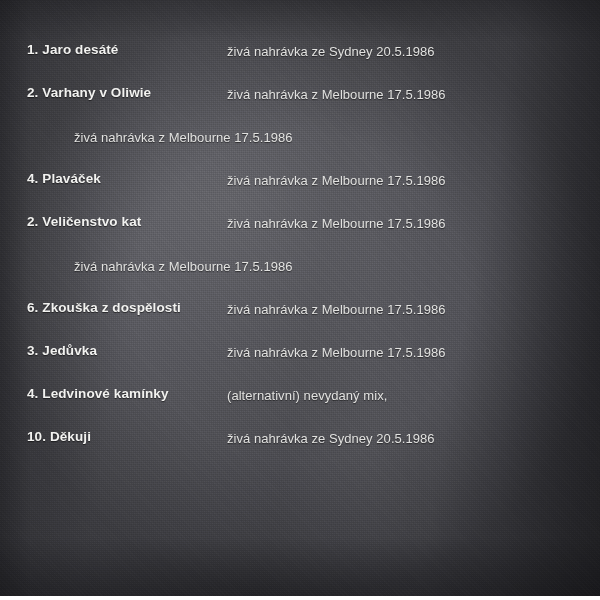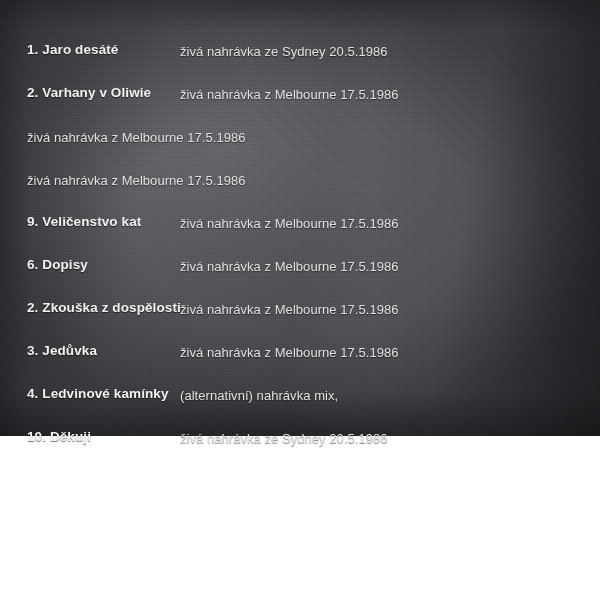--- a/index.html
+++ b/index.html
@@ -9,21 +9,21 @@
   body {
     width: 600px;
     height: 600px;
     overflow: hidden;
     font-family: "Liberation Sans", sans-serif;
   }
 
   #sleeve {
     position: relative;
     width: 600px;
-    height: 436px;
+    height: 596px;
     background-color: #4a4a4e;
     background-image:
       
       repeating-linear-gradient(0deg, rgba(255,255,255,0.035) 0px, rgba(255,255,255,0.035) 1px, rgba(0,0,0,0.05) 1px, rgba(0,0,0,0.05) 2px),
       repeating-linear-gradient(90deg, rgba(255,255,255,0.030) 0px, rgba(255,255,255,0.030) 1px, rgba(0,0,0,0.045) 1px, rgba(0,0,0,0.045) 2px),
       
       radial-gradient(120% 90% at 38% 34%, rgba(118,118,124,0.55) 0%, rgba(90,90,96,0.25) 42%, rgba(40,40,44,0.45) 100%),
       linear-gradient(100deg, #3f3f44 0%, #54545a 26%, #4b4b50 52%, #5a5a60 74%, #3c3c41 100%);
     background-blend-mode: overlay, overlay, normal, normal;
   }
@@ -83,20 +83,21 @@
     color: #e2e2e0;
     font-size: 13px;
     font-weight: normal;
     line-height: 20px;
     letter-spacing: 0.05px;
     text-shadow: 0 1px 1px rgba(0,0,0,0.5);
   }
   .track-note .note-line {
     display: block;
     white-space: nowrap;
+    margin-left: 47px;
   }
   .track-note .note-line + .note-line {
     margin-top: 8px;
   }
 </style>
 </head>
 <body>
 
 <div id="sleeve">
   <div id="tracklist">
@@ -115,57 +116,57 @@
       </div>
     </div>
 
     <div class="track-row">
       <div class="track-note">
         <span class="note-line">živá nahrávka z Melbourne 17.5.1986</span>
       </div>
     </div>
 
     <div class="track-row">
+      <div class="track-title">4. Plaváček</div>
       <div class="track-note">
         <span class="note-line">živá nahrávka z Melbourne 17.5.1986</span>
       </div>
     </div>
 
     <div class="track-row">
-      <div class="track-title">9. Veličenstvo kat</div>
+      <div class="track-title">2. Veličenstvo kat</div>
       <div class="track-note">
         <span class="note-line">živá nahrávka z Melbourne 17.5.1986</span>
       </div>
     </div>
 
     <div class="track-row">
-      <div class="track-title">6. Dopisy</div>
       <div class="track-note">
         <span class="note-line">živá nahrávka z Melbourne 17.5.1986</span>
       </div>
     </div>
 
     <div class="track-row">
-      <div class="track-title">2. Zkouška z dospělosti</div>
+      <div class="track-title">6. Zkouška z dospělosti</div>
       <div class="track-note">
         <span class="note-line">živá nahrávka z Melbourne 17.5.1986</span>
       </div>
     </div>
 
     <div class="track-row">
       <div class="track-title">3. Jedůvka</div>
       <div class="track-note">
         <span class="note-line">živá nahrávka z Melbourne 17.5.1986</span>
       </div>
     </div>
 
     <div class="track-row">
       <div class="track-title">4. Ledvinové kamínky</div>
       <div class="track-note">
-        <span class="note-line">(alternativní) nahrávka mix,</span>
+        <span class="note-line">(alternativní) nevydaný mix,</span>
       </div>
     </div>
 
     <div class="track-row">
       <div class="track-title">10. Děkuji</div>
       <div class="track-note">
         <span class="note-line">živá nahrávka ze Sydney 20.5.1986</span>
       </div>
     </div>
 

